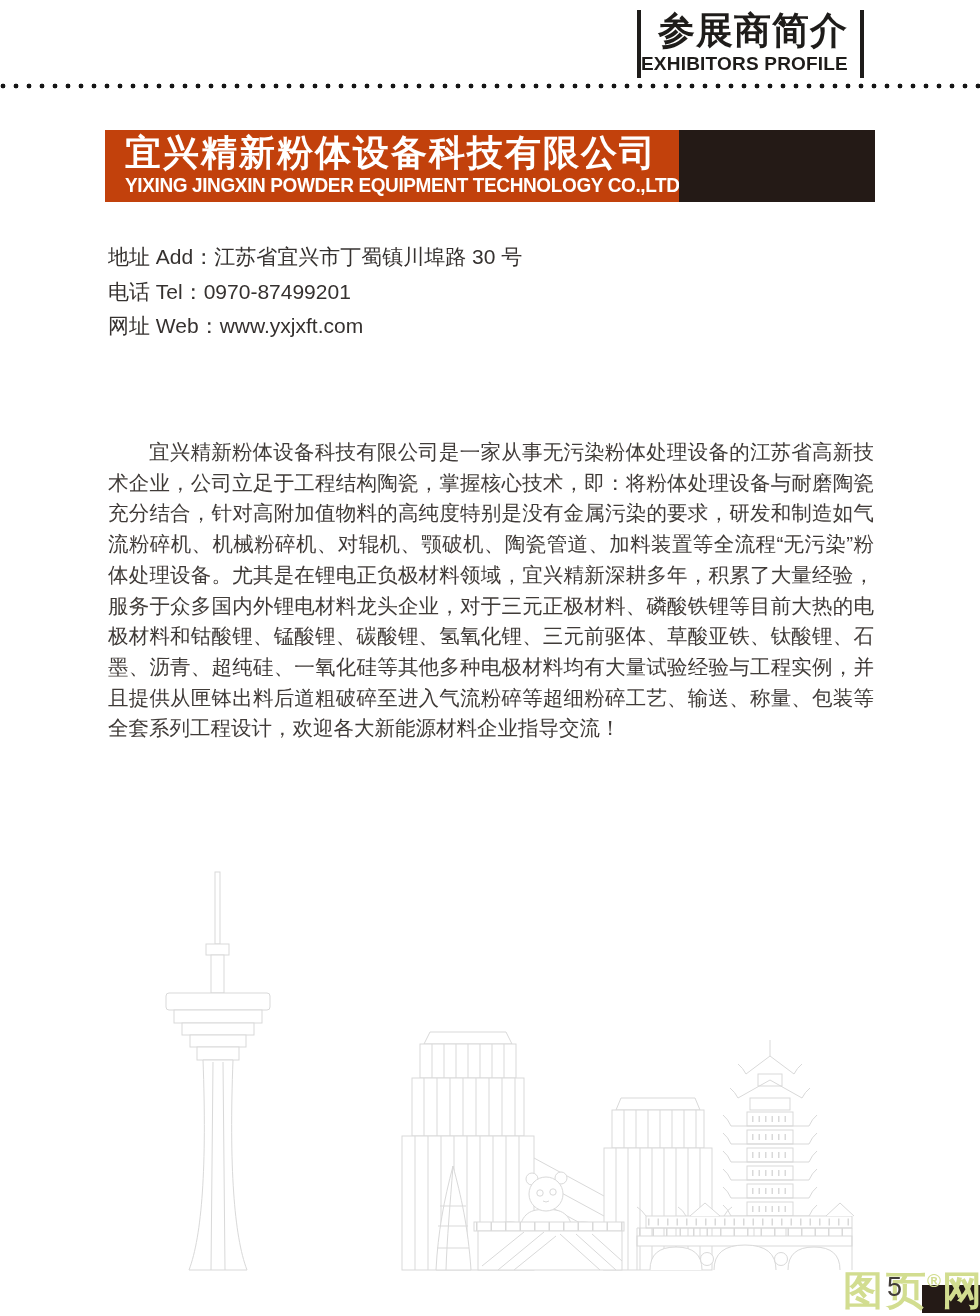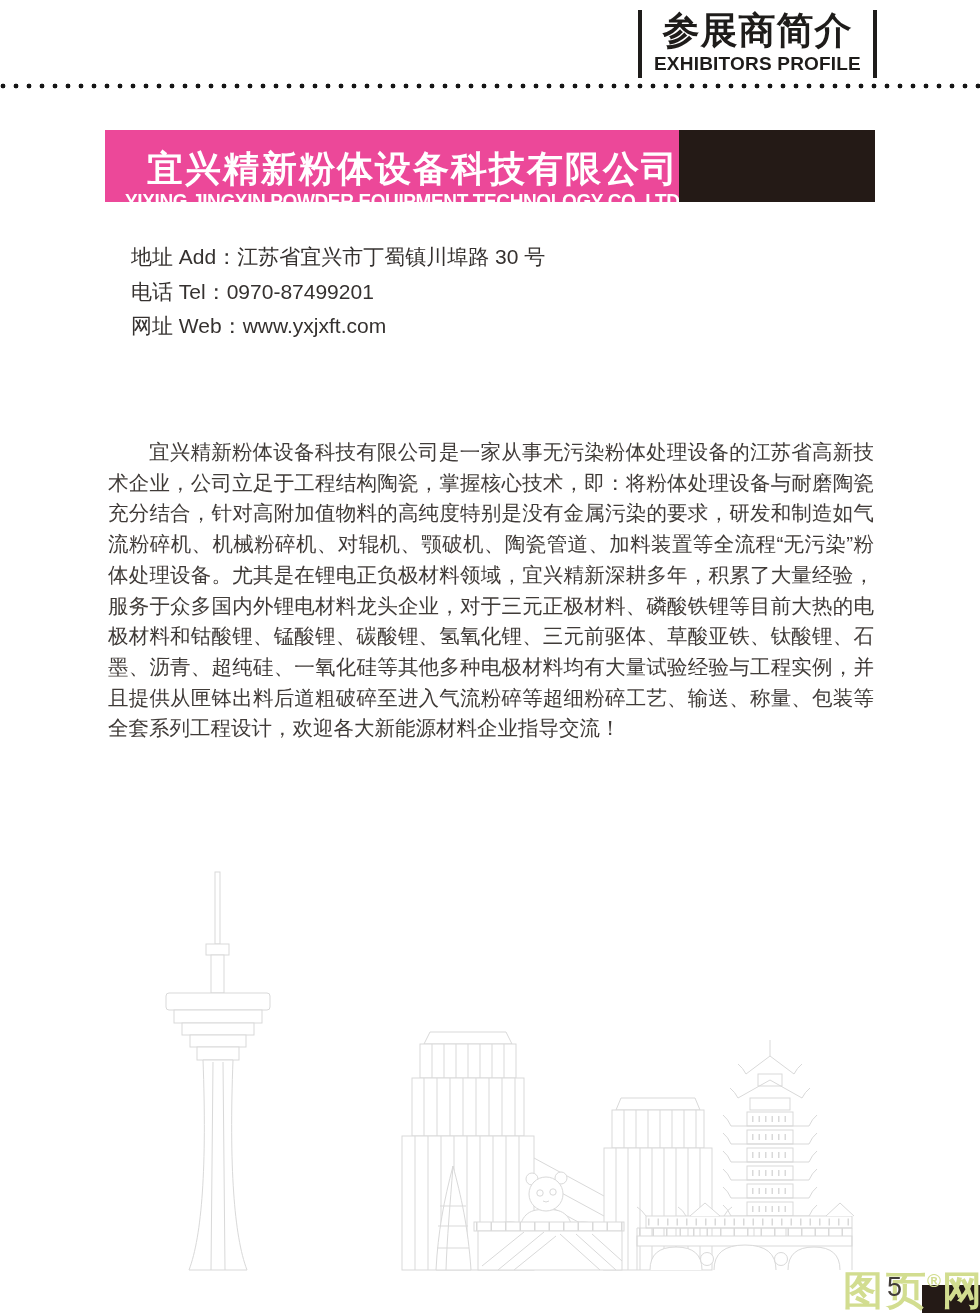--- a/index.html
+++ b/index.html
@@ -2,40 +2,40 @@
 <html><head>
 <meta charset="utf-8">
 <style>
   html,body{margin:0;padding:0;}
   body{
     width:980px;height:1316px;position:relative;background:#ffffff;overflow:hidden;
     font-family:"Liberation Sans","DejaVu Sans",sans-serif;
   }
   
   .section-header{
-    position:absolute;top:10px;right:103px;
+    position:absolute;top:10px;right:116px;
     border-left:4px solid #1e1c1a;border-right:4px solid #1e1c1a;
-    padding:1px 12px 3px 12px;text-align:center;
+    padding:1px 12px 3px 0;text-align:right;
   }
   .section-title-cn{font-size:37px;font-weight:700;color:#1e1c1a;line-height:1.08;letter-spacing:1px;white-space:nowrap;}
   .section-title-en{font-size:19px;font-weight:600;color:#1e1c1a;letter-spacing:.2px;margin-top:2px;white-space:nowrap;}
   .dotted-divider{
     position:absolute;top:83px;left:0;width:980px;height:6px;
     background-image:radial-gradient(circle at 3px 3px,#151515 2.1px,transparent 2.7px);
     background-size:13px 6px;background-repeat:repeat-x;
   }
   
   .company-banner{position:absolute;top:130px;left:105px;width:770px;height:72px;display:flex;}
-  .banner-main{flex:1;background:#ec4899;color:#fff;padding:19px 0 0 20px;overflow:hidden;text-align:right;}
+  .banner-main{flex:1;background:#c2410c;color:#fff;padding:3px 0 0 20px;overflow:hidden;}
   .company-name-cn{font-size:36px;font-weight:700;letter-spacing:2px;line-height:1.12;white-space:nowrap;}
   .company-name-en{font-size:20px;font-weight:700;letter-spacing:-.4px;white-space:nowrap;
     transform:scaleX(.95);transform-origin:left center;margin-top:1px;}
   .banner-end{width:196px;background:#241a16;}
   
-  .contact-list{position:absolute;top:240px;left:108px;font-size:21px;color:#35312f;margin-left:23px;}
+  .contact-list{position:absolute;top:240px;left:108px;font-size:21px;color:#35312f;}
   .contact-row{line-height:34.6px;white-space:nowrap;}
   .contact-label{color:#35312f;}
   .contact-value{color:#35312f;}
   
   .profile-paragraph{
     position:absolute;top:437px;left:108px;width:766px;
     font-size:20.5px;line-height:30.7px;color:#403b38;
     text-align:justify;text-indent:2em;font-weight:400;
   }
   

